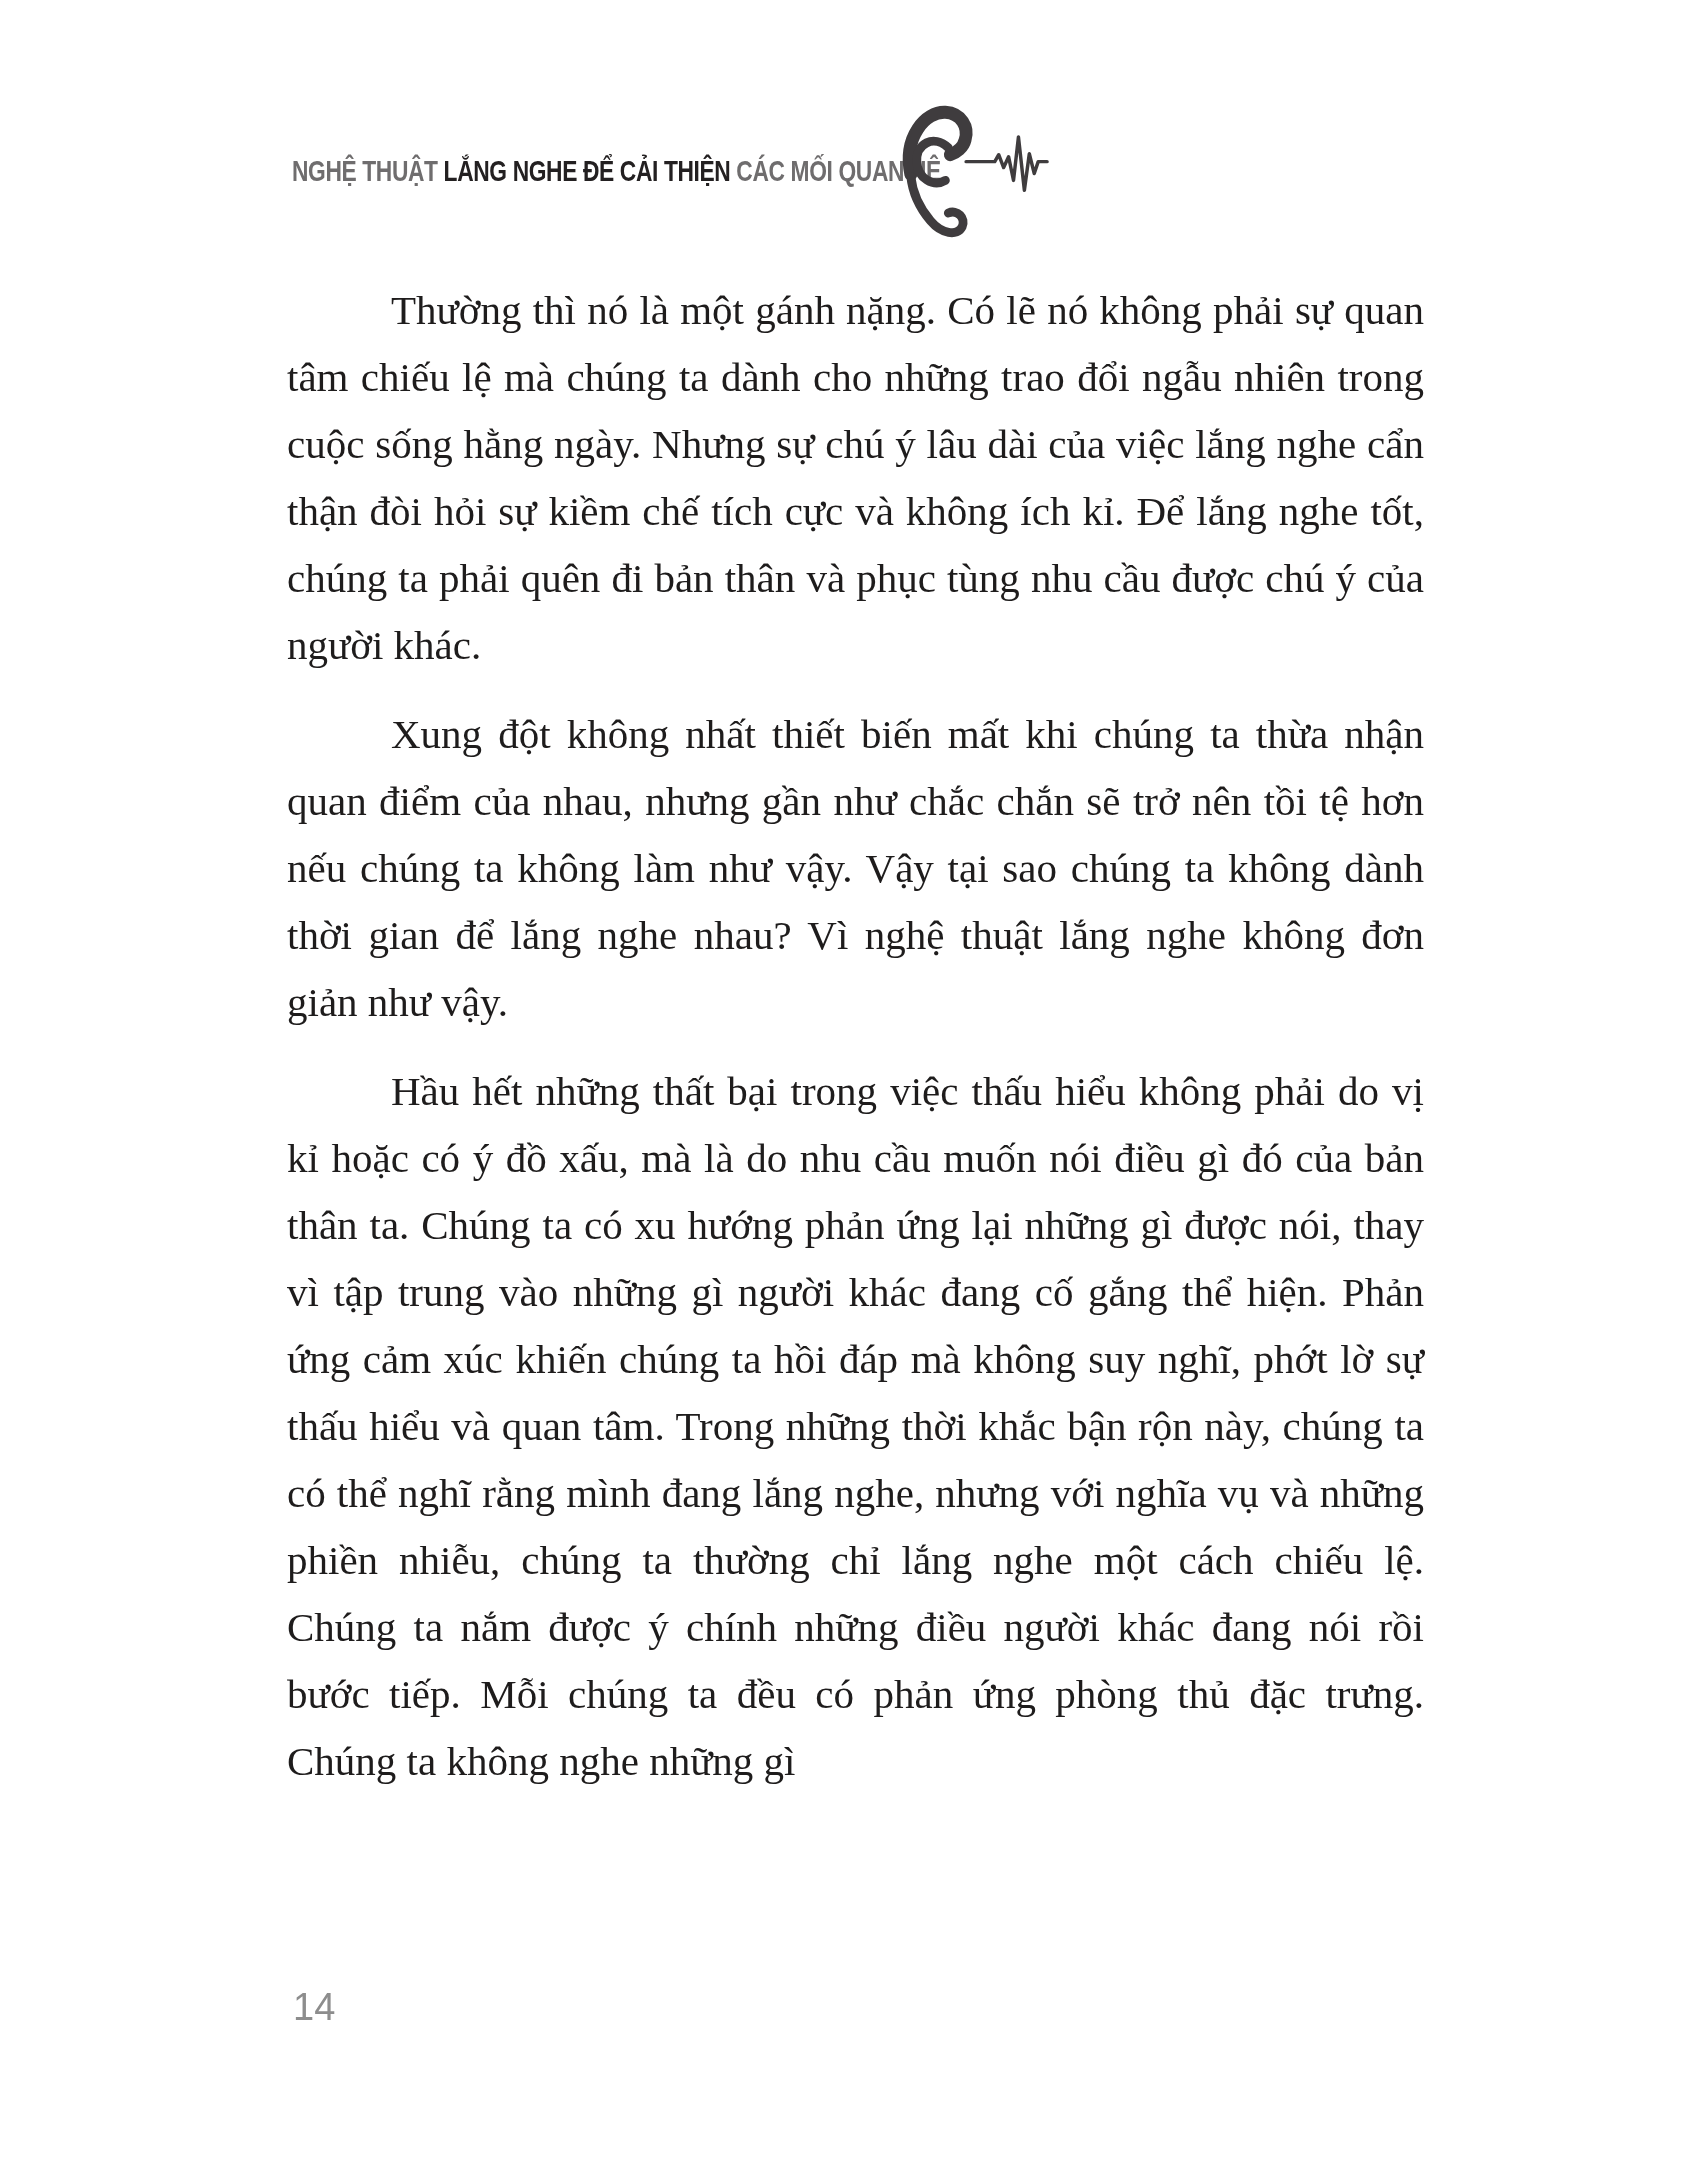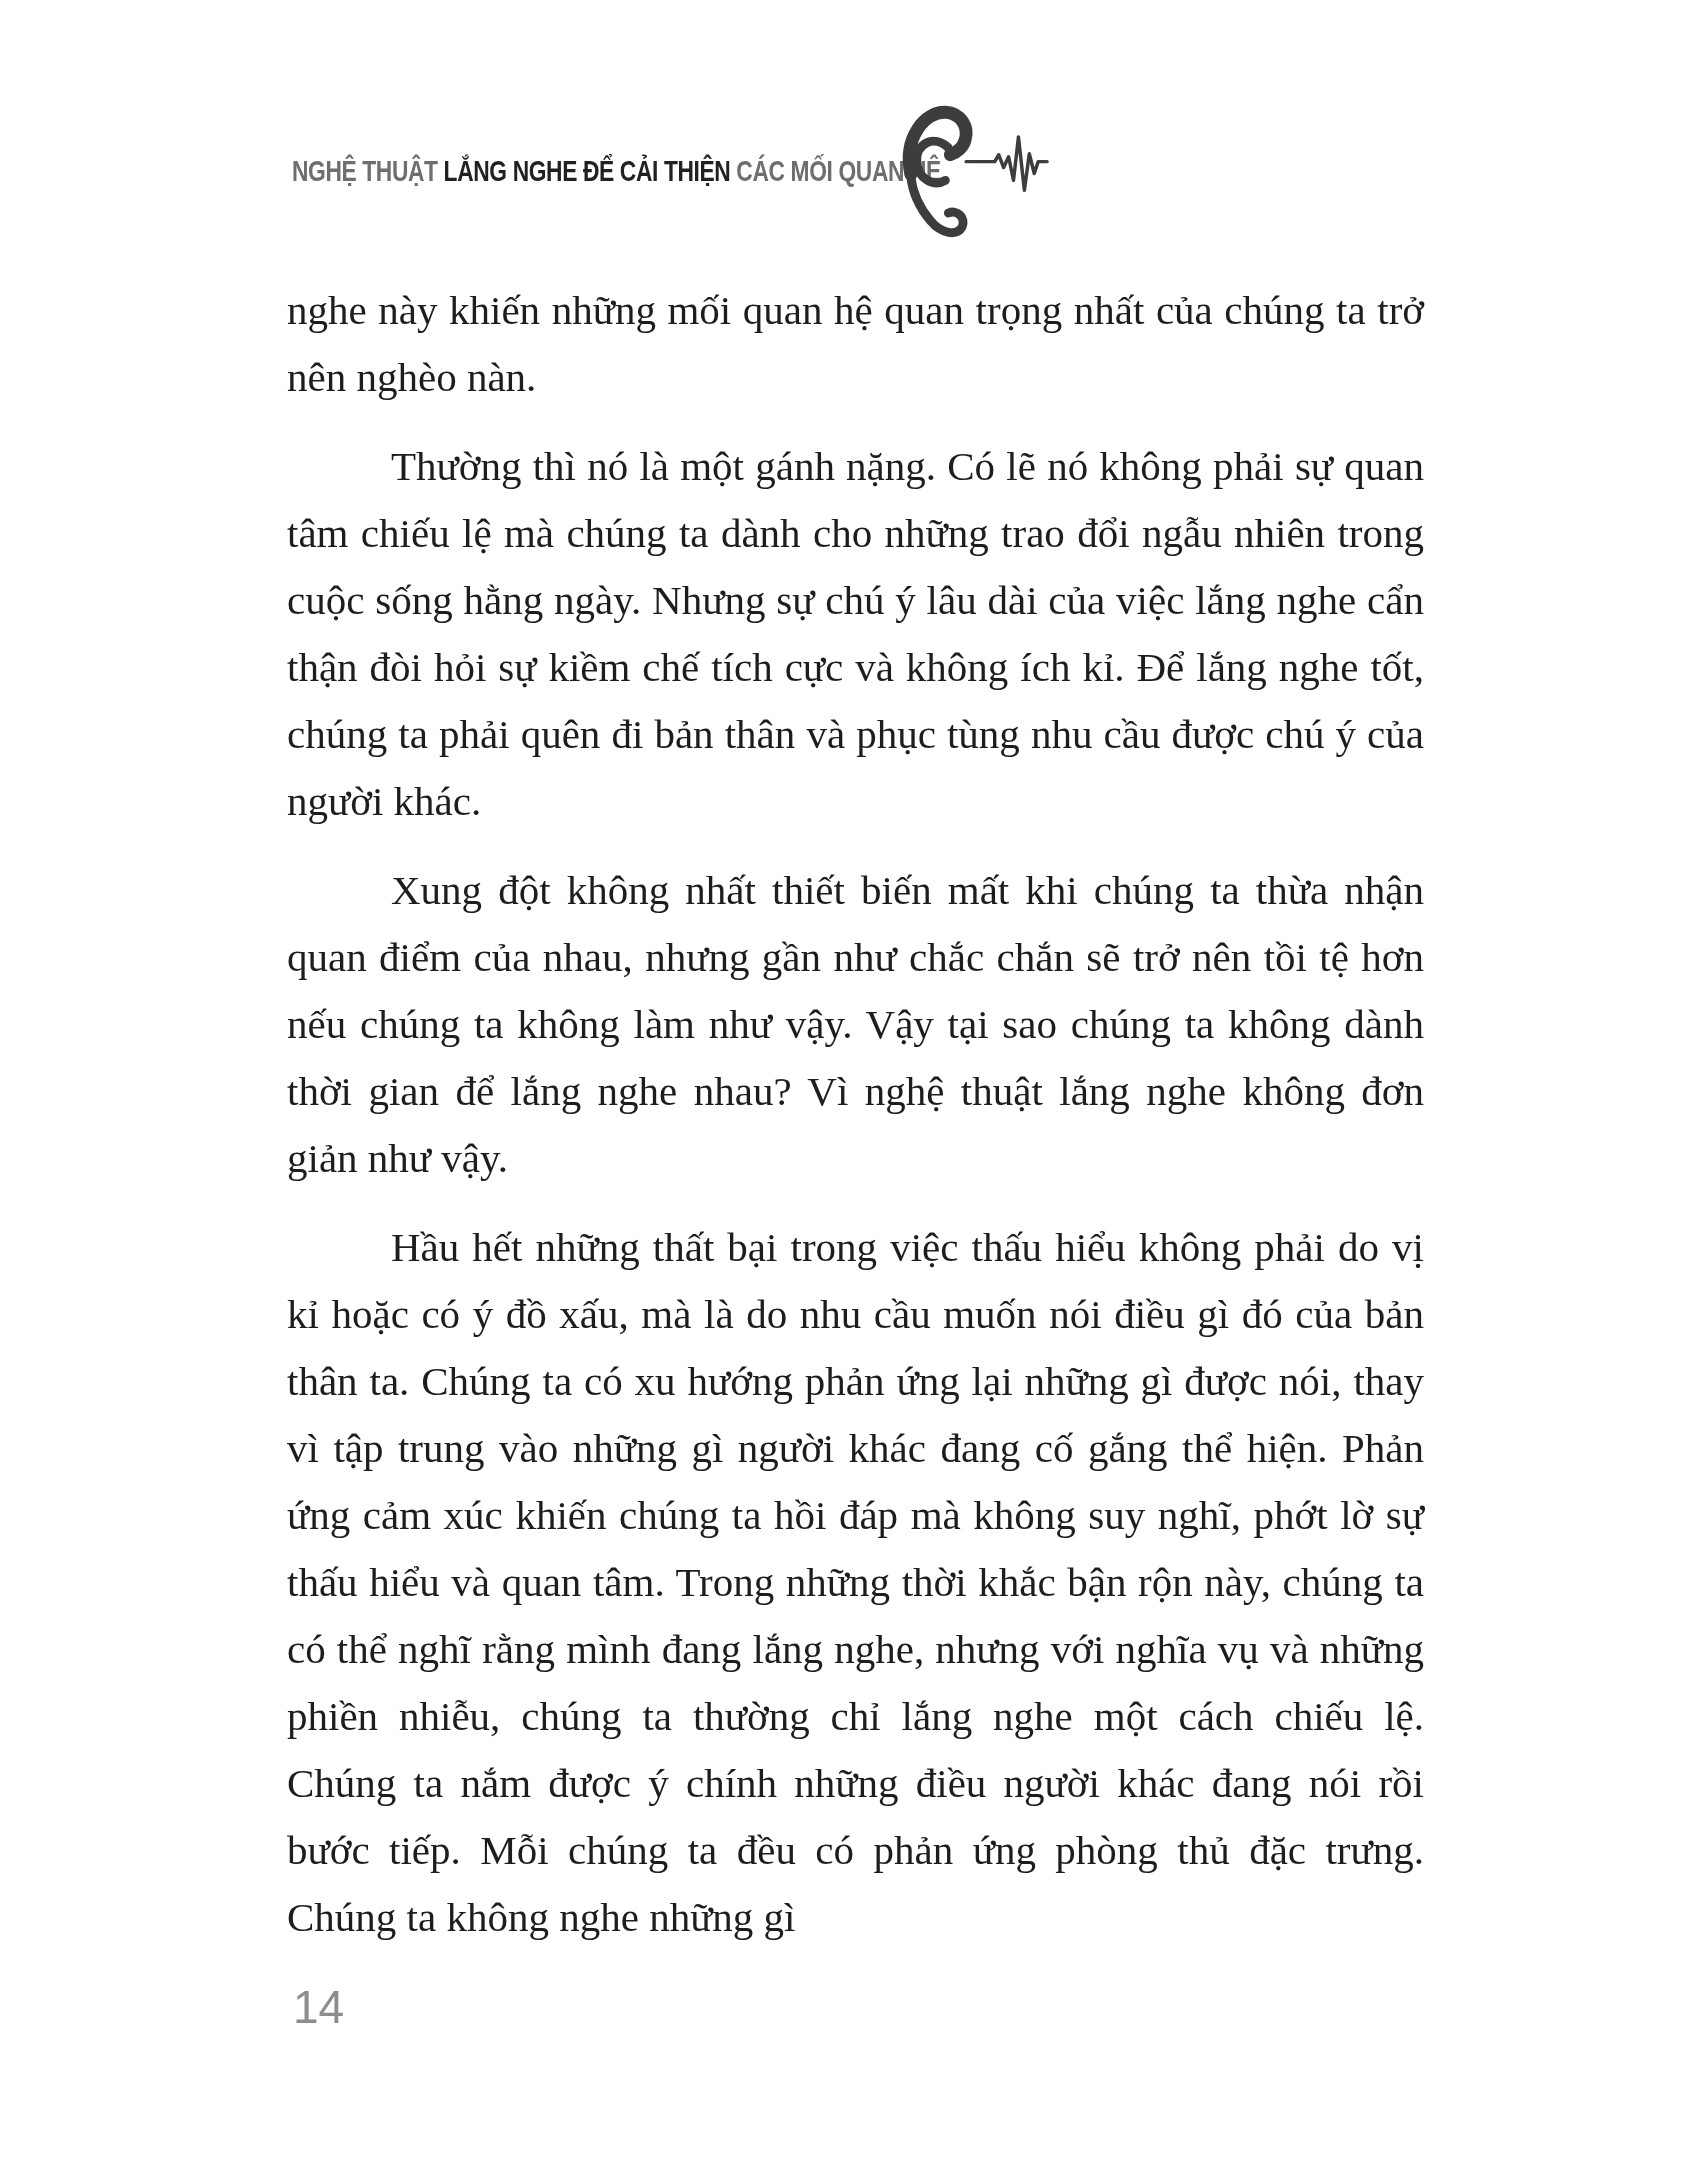--- a/index.html
+++ b/index.html
@@ -61,21 +61,21 @@
   }
   .body-text p + p { margin-top: 22px; }
   .body-text p.continued { text-indent: 0; }
 
   
   .page-number {
     position: absolute;
     left: 293px;
     top: 1985px;
     font-family: "Liberation Sans", sans-serif;
-    font-size: 46px;
+    font-size: 38px;
     line-height: 44px;
     color: #8d8d8d;
   }
 </style>
 </head>
 <body>
 
 <div class="page">
 
   <div class="running-header">
@@ -87,21 +87,20 @@
     <path d="M15,76 C7,38 30,12 50,13 C66,14 74,28 70,41 C68,49 61,54 55,56" stroke-width="13"></path>
 
     <path d="M53,49 C38,35 20,45 21,63 C22,80 38,89 50,82" stroke-width="9"></path>
 
     <path d="M15,78 C17,97 24,110 35,123 C46,136 62,139 67,129 C71,120 62,111 53,115" stroke-width="9"></path>
 
     <path d="M71,63 H100 l4,-7 5,13 5,-11 5,24 5,-44 6,54 5,-37 5,20 4,-12 h9" stroke-width="3.5"></path>
   </svg>
 
   <div class="body-text">
-    <p class="continued">nghe này khiến những mối quan hệ quan trọng nhất của chúng ta trở nên nghèo nàn.</p>
     <p>Thường thì nó là một gánh nặng. Có lẽ nó không phải sự quan tâm chiếu lệ mà chúng ta dành cho những trao đổi ngẫu nhiên trong cuộc sống hằng ngày. Nhưng sự chú ý lâu dài của việc lắng nghe cẩn thận đòi hỏi sự kiềm chế tích cực và không ích kỉ. Để lắng nghe tốt, chúng ta phải quên đi bản thân và phục tùng nhu cầu được chú ý của người khác.</p>
     <p>Xung đột không nhất thiết biến mất khi chúng ta thừa nhận quan điểm của nhau, nhưng gần như chắc chắn sẽ trở nên tồi tệ hơn nếu chúng ta không làm như vậy. Vậy tại sao chúng ta không dành thời gian để lắng nghe nhau? Vì nghệ thuật lắng nghe không đơn giản như vậy.</p>
     <p>Hầu hết những thất bại trong việc thấu hiểu không phải do vị kỉ hoặc có ý đồ xấu, mà là do nhu cầu muốn nói điều gì đó của bản thân ta. Chúng ta có xu hướng phản ứng lại những gì được nói, thay vì tập trung vào những gì người khác đang cố gắng thể hiện. Phản ứng cảm xúc khiến chúng ta hồi đáp mà không suy nghĩ, phớt lờ sự thấu hiểu và quan tâm. Trong những thời khắc bận rộn này, chúng ta có thể nghĩ rằng mình đang lắng nghe, nhưng với nghĩa vụ và những phiền nhiễu, chúng ta thường chỉ lắng nghe một cách chiếu lệ. Chúng ta nắm được ý chính những điều người khác đang nói rồi bước tiếp. Mỗi chúng ta đều có phản ứng phòng thủ đặc trưng. Chúng ta không nghe những gì</p>
   </div>
 
   <div class="page-number">14</div>
 
 </div>
 
 

